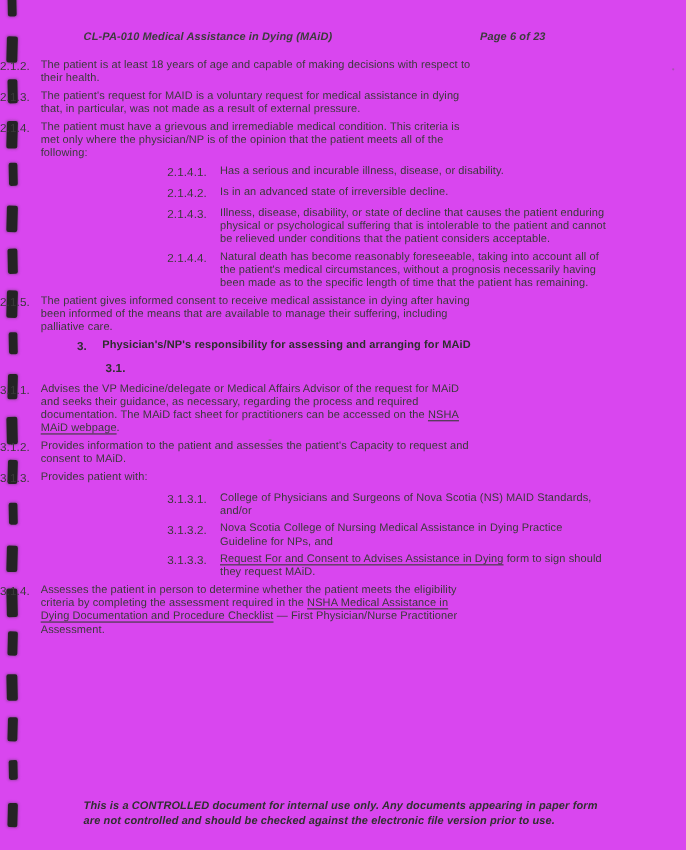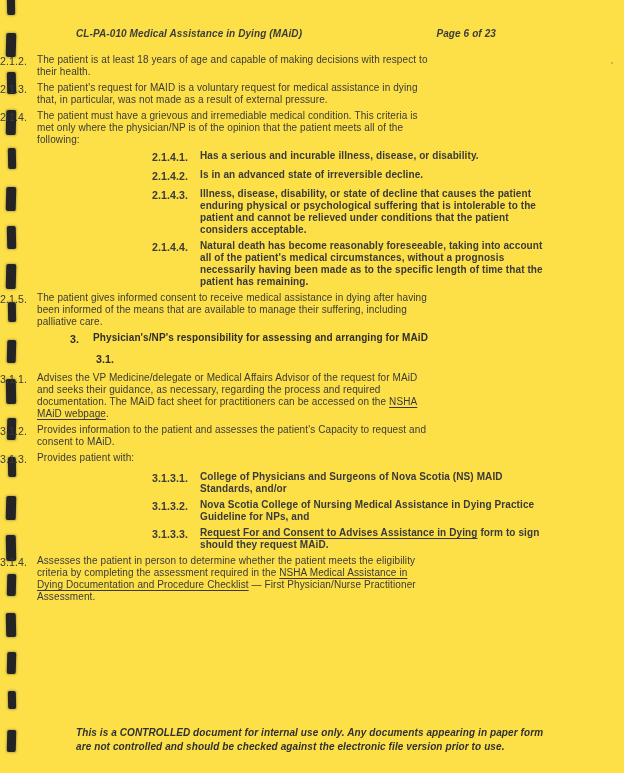--- a/index.html
+++ b/index.html
@@ -5,21 +5,21 @@
   html,body { margin:0; padding:0; }
   body {
     width:624px; height:773px;
     background:#ffffff;
     font-family:"Liberation Sans","DejaVu Sans",sans-serif;
     overflow:hidden;
   }
   .page {
     position:relative;
     width:624px; height:773px;
-    background:#fde047;
+    background:#d946ef;
     color:#3a3a3a;
   }
   
   .binding-marks { position:absolute; left:0; top:0; width:24px; height:773px; }
   .bmark {
     position:absolute;
     background:#242424;
     border-radius:2px;
     box-shadow:0 0 2px 1px rgba(60,60,60,0.30);
   }
@@ -32,21 +32,21 @@
     font-size:10px; font-style:italic; font-weight:700; color:#3c3c3c;
     letter-spacing:0.1px;
   }
   .content { position:absolute; top:54px; left:0; right:0; }
   .para { display:flex; margin-bottom:4px; }
   .para .num { flex:none; font-size:10.6px; line-height:15px; letter-spacing:0.1px; }
   .para .txt { font-size:10px; line-height:12px; letter-spacing:0.1px; }
   .para.l1 { }
   .para.l1 .num { width:37px; }
   .para.l1 .txt { width:398px; }
-  .para.l2 { margin-left:152px;font-weight:bold; }
+  .para.l2 { margin-left:152px; }
   .para.l2 .num { width:48px; }
   .para.l2 .txt { width:352px; }
   .para.h1 { margin-left:70px; margin-top:3px; margin-bottom:5px; font-weight:700; color:#2e2e2e; }
   .para.h1 .num { width:23px; }
   .para.h1 .txt { width:480px; }
   .para.h2 { margin-left:96px; margin-bottom:5px; font-weight:700; color:#2e2e2e; }
   .para.h2 .num { width:29px; }
   .para.h2 .txt { width:450px; }
   .para .txt .link {
     text-decoration:underline;

